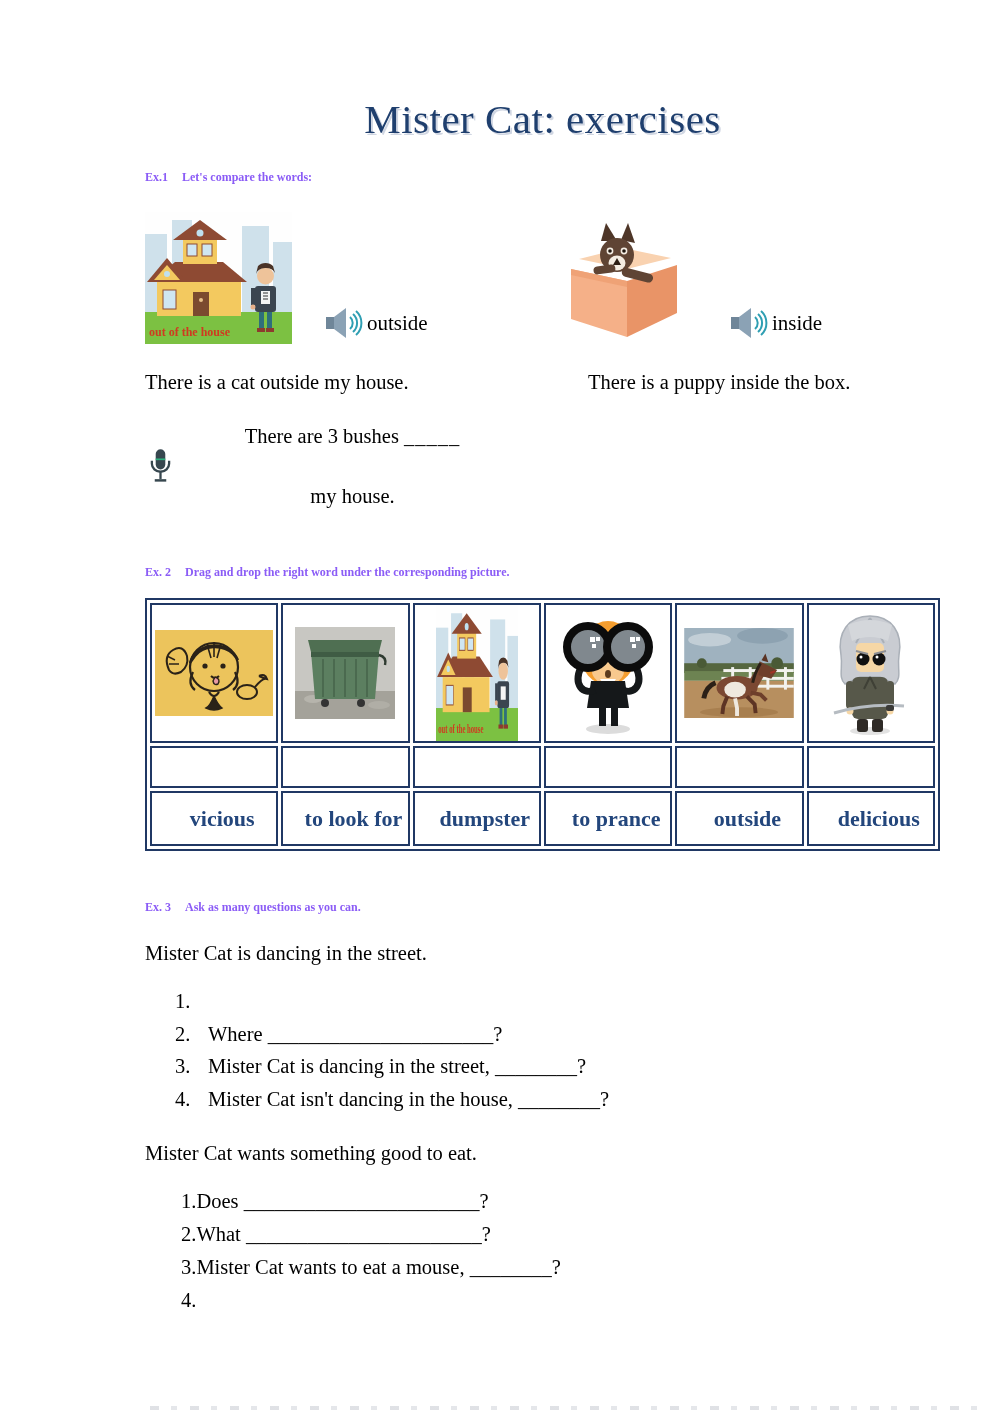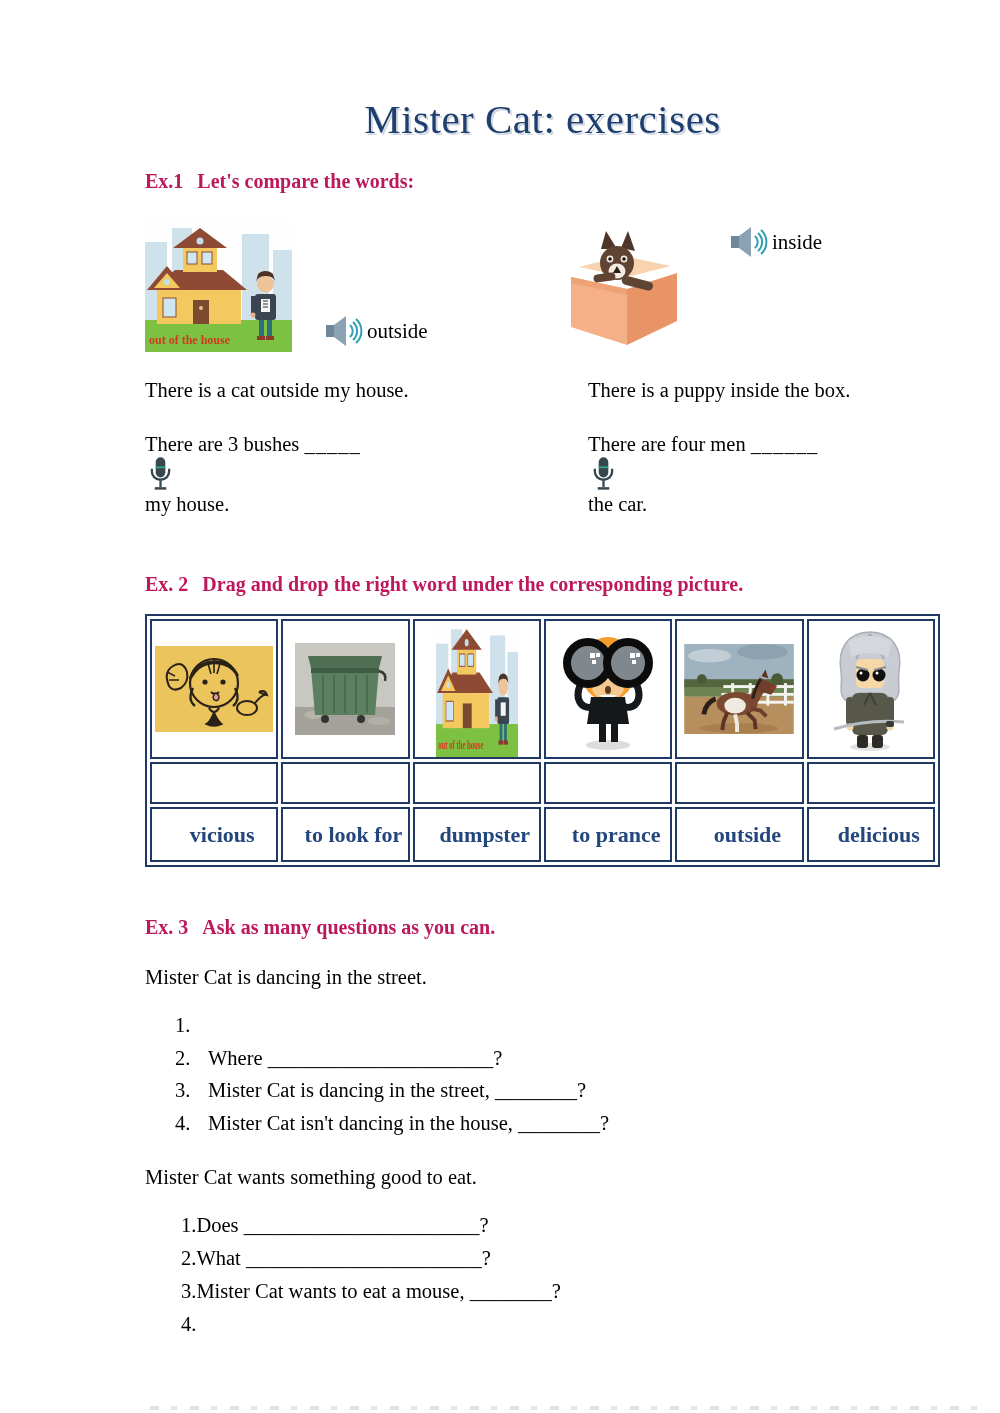--- a/index.html
+++ b/index.html
@@ -11,33 +11,33 @@
     color:#000; padding:0 60px 0 145px;
   }
   
   .doc-title {
     padding-top:95px; text-align:center;
     font-size:41px; font-weight:normal; color:#1f3f6e;
     text-shadow:2px 2px 0 rgba(150,165,190,.45);
     letter-spacing:.5px;
   }
   
-  .ex-heading { margin-top:27px; font-size:20px; font-weight:bold; color:#be185d; }
+  .ex-heading { margin-top:27px; font-size:12px; font-weight:bold; color:#8b5cf6; }
   .ex-heading .ex-label { margin-right:14px; }
   
   .ex1-pics { display:flex; margin-top:23px; height:136px; align-items:flex-end; }
   .ex1-left  { display:flex; align-items:flex-end; width:420px; }
-  .ex1-right { display:flex; align-items:flex-start; }
+  .ex1-right { display:flex; align-items:flex-end; }
   .audio-line { display:flex; align-items:center; margin-bottom:4px; }
   .audio-line .word { font-size:21px; margin-left:2px; }
   .spk { margin-left:33px; }
   .spk-r { margin-left:43px; }
   
   .sent-row { display:grid; grid-template-columns:415px auto; margin-top:27px; font-size:20.5px;gap:28px; }
-  .gap-row  { margin-top:31px; }
+  .gap-row  { margin-top:31px;text-align:center; }
   .gap-row .blank { letter-spacing:1px; }
   .mic-svg { vertical-align:-11px; margin:0 1px 0 4px; }
   
   .ex2-heading { margin-top:57px; }
   table.ddt {
     margin-top:18px; width:795px; table-layout:fixed;
     border-collapse:separate; border-spacing:3px;
     border:2px solid #203864; background:#fff;
   }
   table.ddt td { border:2px solid #203864; background:#fff; text-align:center; vertical-align:middle; padding:0; }
@@ -169,29 +169,20 @@
   <div class="sent-row gap-row">
     <div>
       <span>There are 3 bushes </span><span class="blank">_____</span><svg class="mic-svg" width="23" height="37" viewBox="0 0 24 38">
           <rect x="7" y="1" width="10" height="21" rx="5" fill="#37474f"></rect>
           <line x1="7" y1="11.5" x2="17" y2="11.5" stroke="#2eaf7d" stroke-width="1.8"></line>
           <path d="M3,13 v3 a9,8.5 0 0 0 18,0 v-3" fill="none" stroke="#37474f" stroke-width="2.4"></path>
           <line x1="12" y1="25" x2="12" y2="32" stroke="#37474f" stroke-width="2.4"></line>
           <line x1="6" y1="33.5" x2="18" y2="33.5" stroke="#37474f" stroke-width="2.6"></line>
         </svg><span>my house.</span>
     </div>
-    <div>
-      <span>There are four men </span><span class="blank">______</span><svg class="mic-svg" width="23" height="37" viewBox="0 0 24 38">
-          <rect x="7" y="1" width="10" height="21" rx="5" fill="#37474f"></rect>
-          <line x1="7" y1="11.5" x2="17" y2="11.5" stroke="#2eaf7d" stroke-width="1.8"></line>
-          <path d="M3,13 v3 a9,8.5 0 0 0 18,0 v-3" fill="none" stroke="#37474f" stroke-width="2.4"></path>
-          <line x1="12" y1="25" x2="12" y2="32" stroke="#37474f" stroke-width="2.4"></line>
-          <line x1="6" y1="33.5" x2="18" y2="33.5" stroke="#37474f" stroke-width="2.6"></line>
-        </svg><span>the car.</span>
-    </div>
   </div>
 
   <div class="ex-heading ex2-heading">
     <span class="ex-label">Ex. 2</span><span>Drag and drop the right word under the corresponding picture.</span>
   </div>
 
   <table class="ddt">
     <tbody>
         <tr class="row-pics">
       <td class="cellpic">

